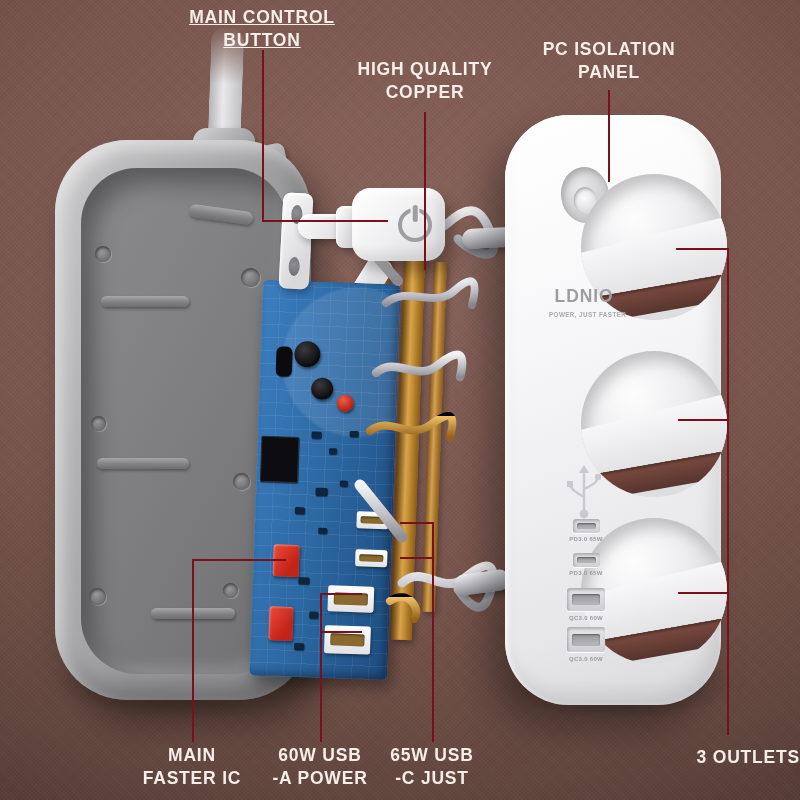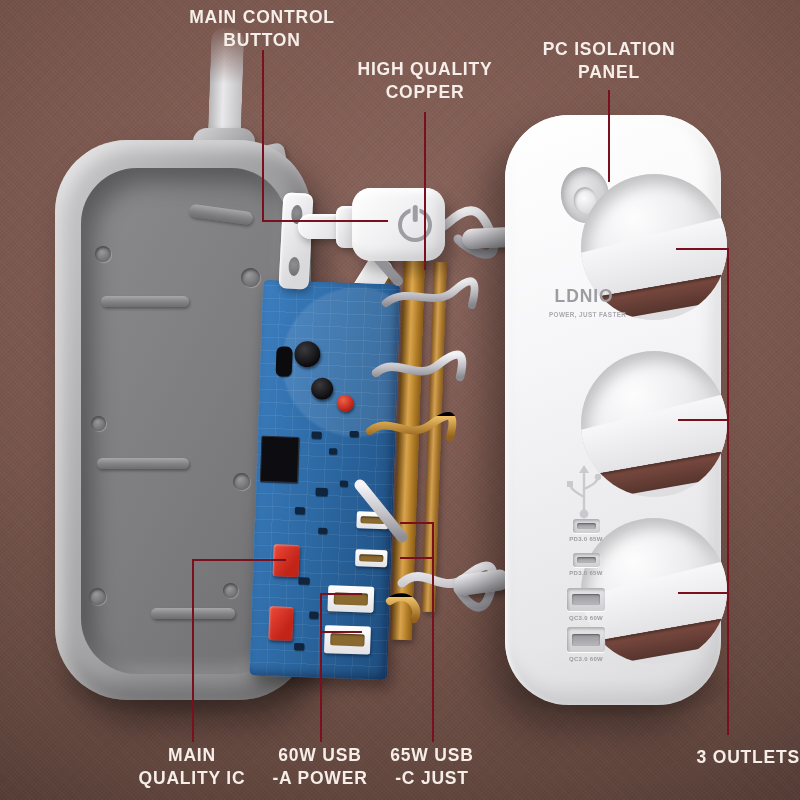--- a/index.html
+++ b/index.html
@@ -260,27 +260,27 @@
   <div class="cline" style="left:320px;top:593px;width:42px;height:2px;"></div>
   <div class="cline" style="left:320px;top:631px;width:42px;height:2px;"></div>
   <div class="cline" style="left:432px;top:522px;width:2px;height:220px;"></div>
   <div class="cline" style="left:400px;top:522px;width:34px;height:2px;"></div>
   <div class="cline" style="left:400px;top:557px;width:34px;height:2px;"></div>
   <div class="cline" style="left:727px;top:248px;width:2px;height:487px;"></div>
   <div class="cline" style="left:676px;top:248px;width:53px;height:2px;"></div>
   <div class="cline" style="left:678px;top:419px;width:51px;height:2px;"></div>
   <div class="cline" style="left:678px;top:592px;width:51px;height:2px;"></div>
 
-  <div class="clabel" style="left:142px;top:6px;width:240px;">MAIN CONTROL
+  <div class="clabel" style="left:142px;top:6px;width:240px;text-decoration:underline;">MAIN CONTROL
 BUTTON</div>
   <div class="clabel" style="left:509px;top:38px;width:200px;">PC ISOLATION
 PANEL</div>
   <div class="clabel" style="left:325px;top:58px;width:200px;">HIGH QUALITY
 COPPER</div>
   <div class="clabel" style="left:102px;top:744px;width:180px;">MAIN
-QUALITY IC</div>
+FASTER IC</div>
   <div class="clabel" style="left:240px;top:744px;width:160px;">60W USB
 -A POWER</div>
   <div class="clabel" style="left:352px;top:744px;width:160px;">65W USB
 -C JUST</div>
   <div class="clabel" style="left:640px;top:746px;width:160px;text-align:right;">3 OUTLETS</div>
 
 </div>
 
 </body></html>

